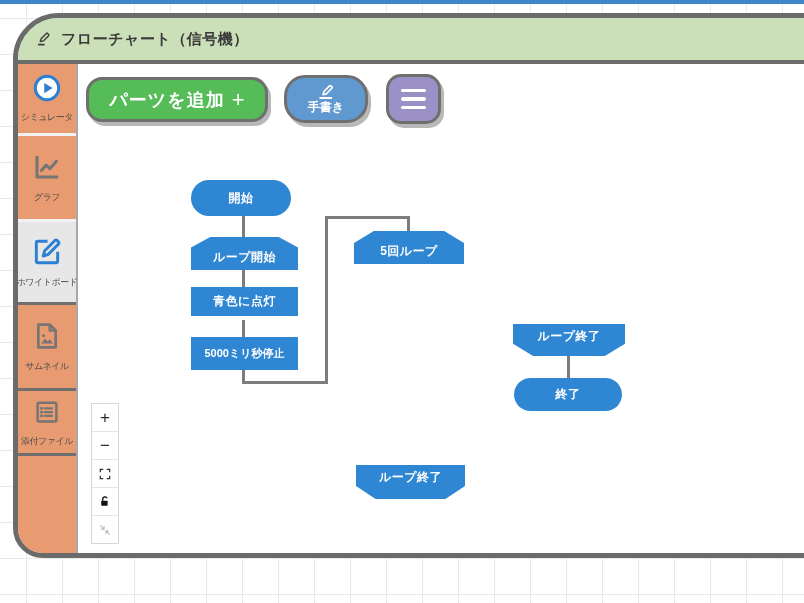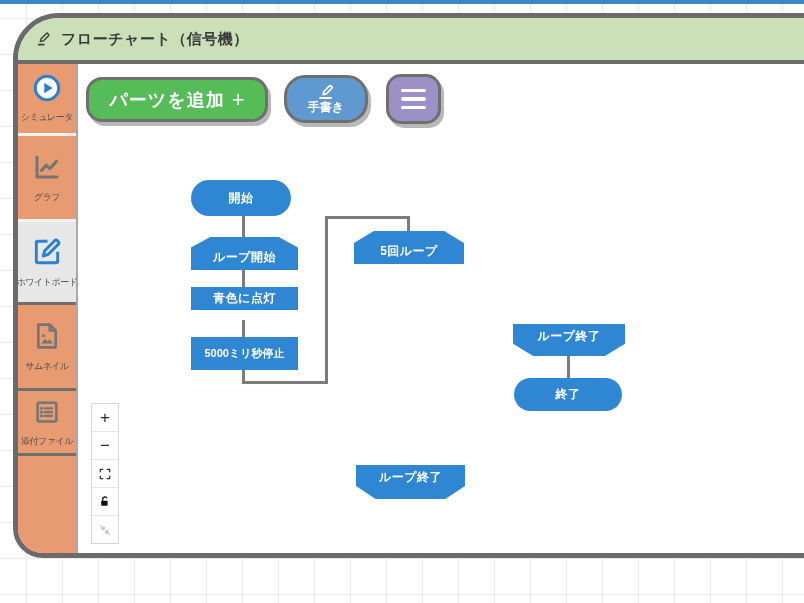--- a/index.html
+++ b/index.html
@@ -67,21 +67,21 @@
   .btn-menu{left:308px;top:10px;width:55px;height:50px;border-radius:15px;background:var(--btn-purple,#9b91c7);flex-direction:column;gap:5px;}
   .btn-menu .bar{width:25px;height:3.5px;background:#fff;border-radius:2px;}
 
   
   .node{position:absolute;background:var(--node-blue,#2f86d3);color:#fff;
     font-size:12px;font-weight:bold;display:flex;align-items:center;justify-content:center;
     z-index:2;box-sizing:border-box;cursor:pointer;letter-spacing:0.5px;}
   .n-start{left:113px;top:116px;width:100px;height:36px;border-radius:18px;}
   .n-loopstart{left:113px;top:173px;width:107px;height:33px;
     clip-path:polygon(0 32%,18% 0,82% 0,100% 32%,100% 100%,0 100%);padding-top:7px;}
-  .n-blueon{left:113px;top:223px;width:107px;height:23px;}
+  .n-blueon{left:113px;top:223px;width:107px;height:29px;}
   .n-wait{left:113px;top:273px;width:107px;height:33px;font-size:11px;letter-spacing:0;}
   .n-loop5{left:276px;top:167px;width:110px;height:33px;
     clip-path:polygon(0 36%,18% 0,82% 0,100% 36%,100% 100%,0 100%);padding-top:8px;}
   .n-loopend-r{left:435px;top:260px;width:112px;height:32px;
     clip-path:polygon(0 0,100% 0,100% 62%,82% 100%,18% 100%,0 62%);padding-bottom:8px;}
   .n-end{left:436px;top:314px;width:108px;height:33px;border-radius:17px;}
   .n-loopend-b{left:278px;top:401px;width:109px;height:34px;
     clip-path:polygon(0 0,100% 0,100% 62%,82% 100%,18% 100%,0 62%);padding-bottom:9px;}
 
   

